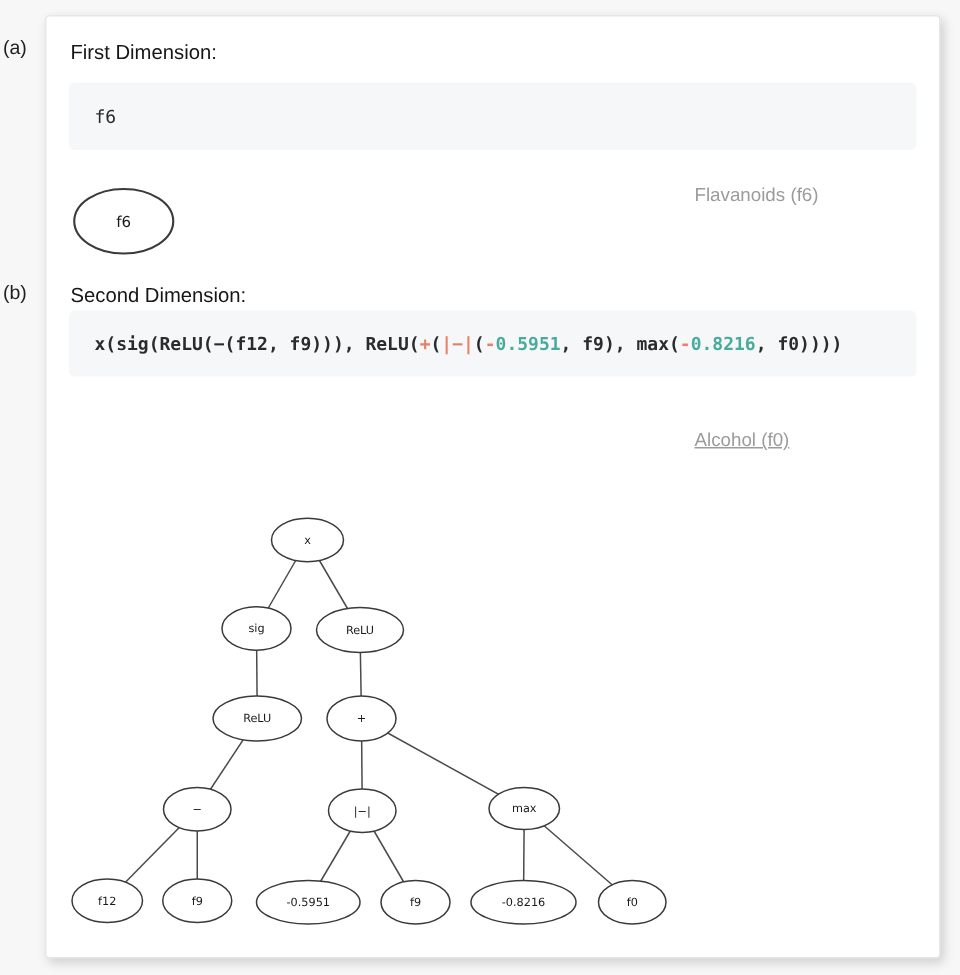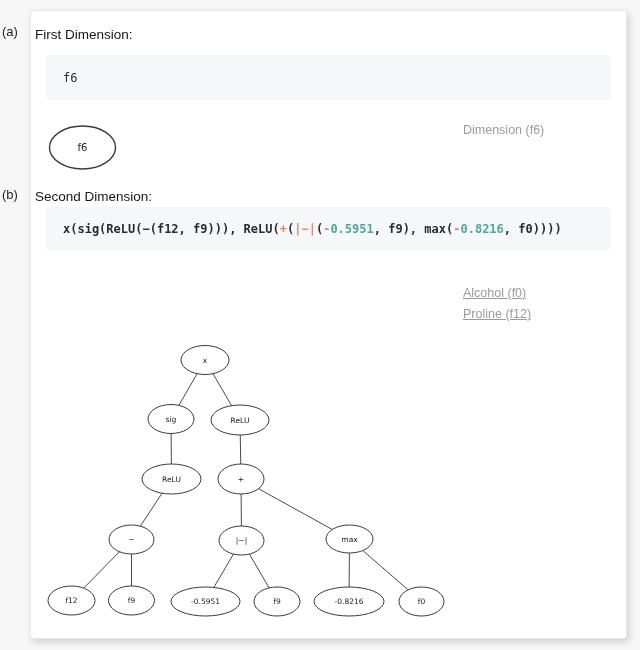--- a/index.html
+++ b/index.html
@@ -22,21 +22,21 @@
     position:absolute;
     left:30px;top:10px;
     width:595px;height:627px;
     background:#ffffff;
     border:1px solid #e7e7e9;
     border-radius:3px;
     box-shadow:2px 3px 7px rgba(0,0,0,0.16);
   }
   .section-heading{
     position:absolute;
-    left:4px;
+    left:16px;
     font-size:13.5px;
     font-weight:500;
     color:#161616;
   }
   #heading-a{top:16px;}
   #heading-b{top:178px;}
   .code-block{
     position:absolute;
     left:15px;
     width:565px;
@@ -89,32 +89,31 @@
   <div class="code-block" id="code-block-a">
     <span class="code-text">f6</span>
   </div>
 
   <svg class="tree" id="tree-a" width="90" height="60">
       <ellipse cx="43.5" cy="31.5" rx="33" ry="21.5"></ellipse>
       <text x="43.5" y="31.5" dy="0.35em">f6</text>
     </svg>
 
   <div class="feature-labels" id="feature-labels-a">
-    <div>Dimension (f6)</div>
+    <div>Flavanoids (f6)</div>
   </div>
 
   <div class="section-heading" id="heading-b">Second Dimension:</div>
 
   <div class="code-block" id="code-block-b">
     <span class="code-text" id="expression-b"><span style="color: rgb(43, 43, 43);">x(sig(ReLU(−(f12, f9))), ReLU(</span><span style="color: rgb(232, 129, 101);">+</span><span style="color: rgb(43, 43, 43);">(</span><span style="color: rgb(232, 129, 101);">|−|</span><span style="color: rgb(43, 43, 43);">(</span><span style="color: rgb(232, 129, 101);">-</span><span style="color: rgb(74, 171, 157);">0.5951</span><span style="color: rgb(43, 43, 43);">, f9), max(</span><span style="color: rgb(232, 129, 101);">-</span><span style="color: rgb(74, 171, 157);">0.8216</span><span style="color: rgb(43, 43, 43);">, f0))))</span></span>
   </div>
 
   <div class="feature-labels" id="feature-labels-b">
     <div>Alcohol (f0)</div>
-    <div>Proline (f12)</div>
   </div>
 
   <svg class="tree" id="tree-b" width="420" height="290">
       <line x1="164" y1="17" x2="130" y2="76"></line>
       <line x1="164" y1="17" x2="199" y2="77"></line>
       <line x1="130" y1="76" x2="130.5" y2="136"></line>
       <line x1="199" y1="77" x2="200" y2="136"></line>
       <line x1="130.5" y1="136" x2="90.5" y2="196.5"></line>
       <line x1="200" y1="136" x2="200.5" y2="197.5"></line>
       <line x1="200" y1="136" x2="308.5" y2="196"></line>

